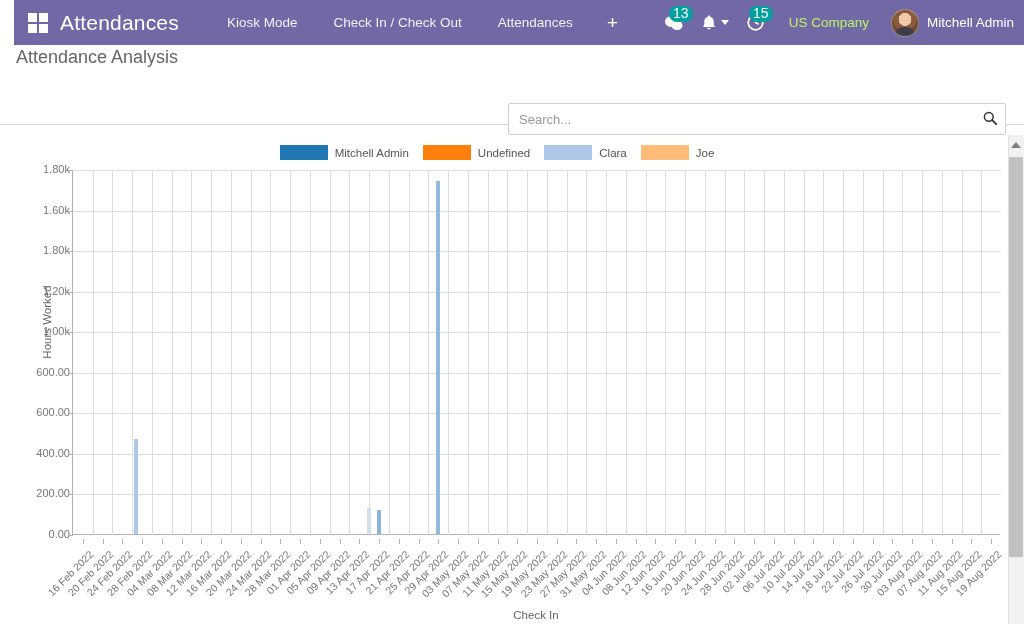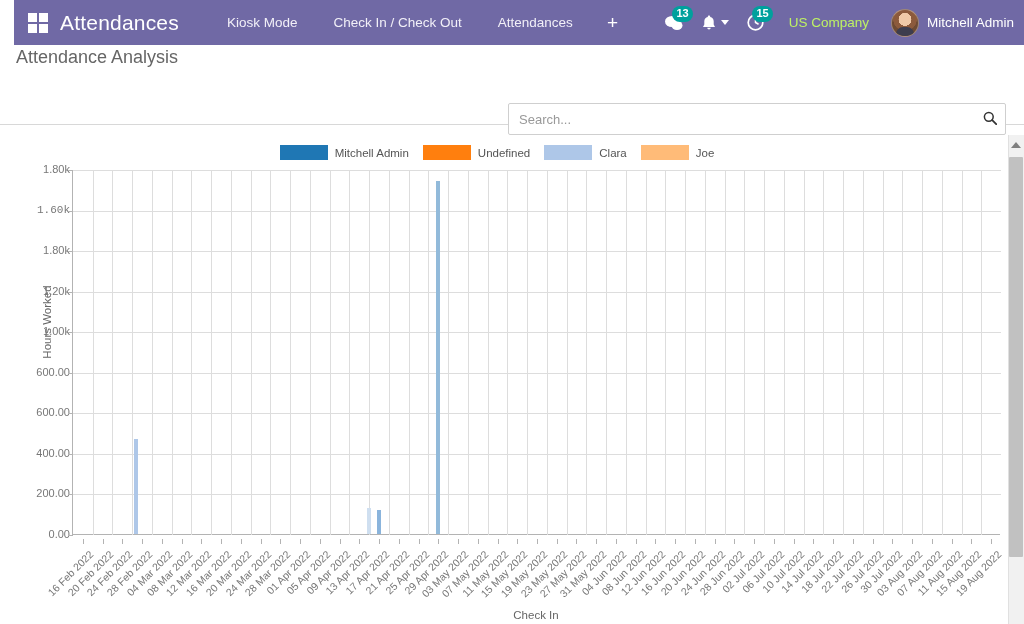--- a/index.html
+++ b/index.html
@@ -68,28 +68,28 @@
     display: flex;
     align-items: center;
     height: 45px;
     cursor: pointer;
   }
   .badge {
     position: absolute;
     top: 6px; right: 0px;
     background: #00a09d;
     color: #fff;
-    font-size: 11px;
+    font-size: 14px;
     line-height: 15px;
     min-width: 17px;
     height: 16px;
     border-radius: 9px;
     text-align: center;
     padding: 0 4px;
-    font-weight: bold;
+    font-weight: normal;
   }
   .caret-down {
     width: 0; height: 0;
     border-left: 4px solid transparent;
     border-right: 4px solid transparent;
     border-top: 5px solid #fff;
     margin-left: 5px;
   }
   .company-name {
     font-size: 13.5px;
@@ -545,21 +545,21 @@
         <div class="hline" style="top: 162.222px;"></div>
         <div class="ytick" style="top: 162.222px;">1.00k</div>
         <div class="ytick-mark" style="top: 162.222px;"></div>
         <div class="hline" style="top: 121.667px;"></div>
         <div class="ytick" style="top: 121.667px;">1.20k</div>
         <div class="ytick-mark" style="top: 121.667px;"></div>
         <div class="hline" style="top: 81.1111px;"></div>
         <div class="ytick" style="top: 81.1111px;">1.80k</div>
         <div class="ytick-mark" style="top: 81.1111px;"></div>
         <div class="hline" style="top: 40.5556px;"></div>
-        <div class="ytick" style="top: 40.5556px; font-family: Liberation Mono, monospace;">1.60k</div>
+        <div class="ytick" style="top: 40.5556px;">1.60k</div>
         <div class="ytick-mark" style="top: 40.5556px;"></div>
         <div class="hline" style="top: 0px;"></div>
         <div class="ytick" style="top: 0px;">1.80k</div>
         <div class="ytick-mark" style="top: 0px;"></div>
         <div class="xtick-mark" style="left: 9.87234px;"></div>
         <div class="xlabel" style="left: -56.1277px; width: 70px;">16 Feb 2022</div>
         <div class="vline" style="left: 19.7447px;"></div>
         <div class="xtick-mark" style="left: 29.617px;"></div>
         <div class="xlabel" style="left: -36.383px; width: 70px;">20 Feb 2022</div>
         <div class="vline" style="left: 39.4894px;"></div>

